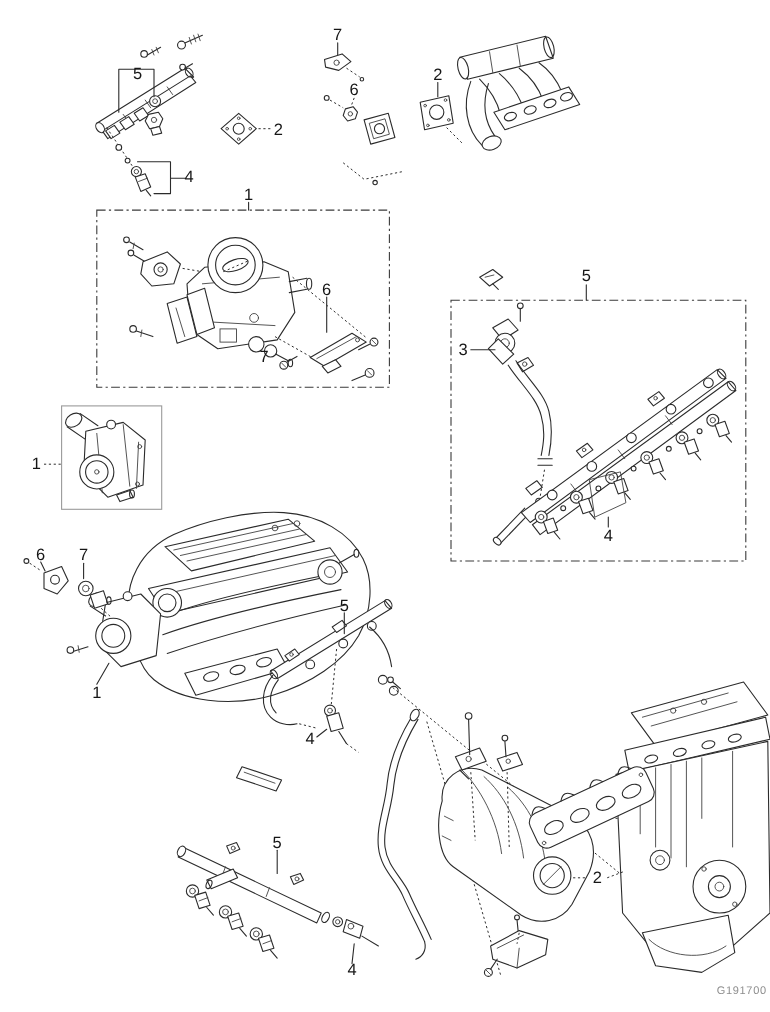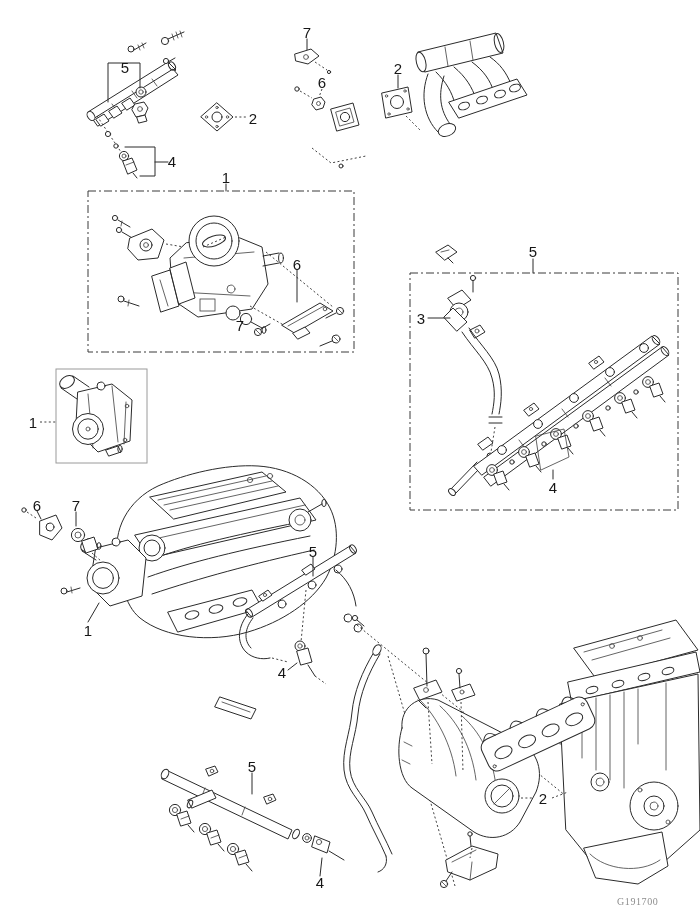--- a/index.html
+++ b/index.html
@@ -8,22 +8,22 @@
     font-family:"Liberation Sans", sans-serif; overflow:hidden;
   }
   .art { position:absolute; left:0; top:0; }
   .callout {
     position:absolute; transform:translate(-50%,-50%);
     font-family:"Liberation Sans", sans-serif;
     font-size:15px; line-height:1; color:#161616; letter-spacing:0;
     user-select:none; white-space:nowrap;
   }
   .figid {
-    position:absolute; left:617px; top:896px; width:80px; text-align:left;
-    font-family:Liberation Serif, serif;
+    position:absolute; left:617px; top:896px; width:80px; text-align:right;
+    font-family:Liberation Sans, sans-serif;
     font-size:10px; color:#8d8d8d; letter-spacing:0.6px;
   }
   
   .s   { fill:none; stroke:#2b2b2b; stroke-width:1; stroke-linecap:round; stroke-linejoin:round; }
   .sf  { fill:#ffffff; stroke:#2b2b2b; stroke-width:1; stroke-linecap:round; stroke-linejoin:round; }
   .tn  { fill:none; stroke:#3d3d3d; stroke-width:0.8; stroke-linecap:round; }
   .dot { fill:none; stroke:#2b2b2b; stroke-width:0.9; stroke-dasharray:2 2.4; }
   .box { fill:none; stroke:#3a3a3a; stroke-width:1; stroke-dasharray:8 3 2 3; }
   .gbox{ fill:none; stroke:#9a9a9a; stroke-width:1; }
 </style>

